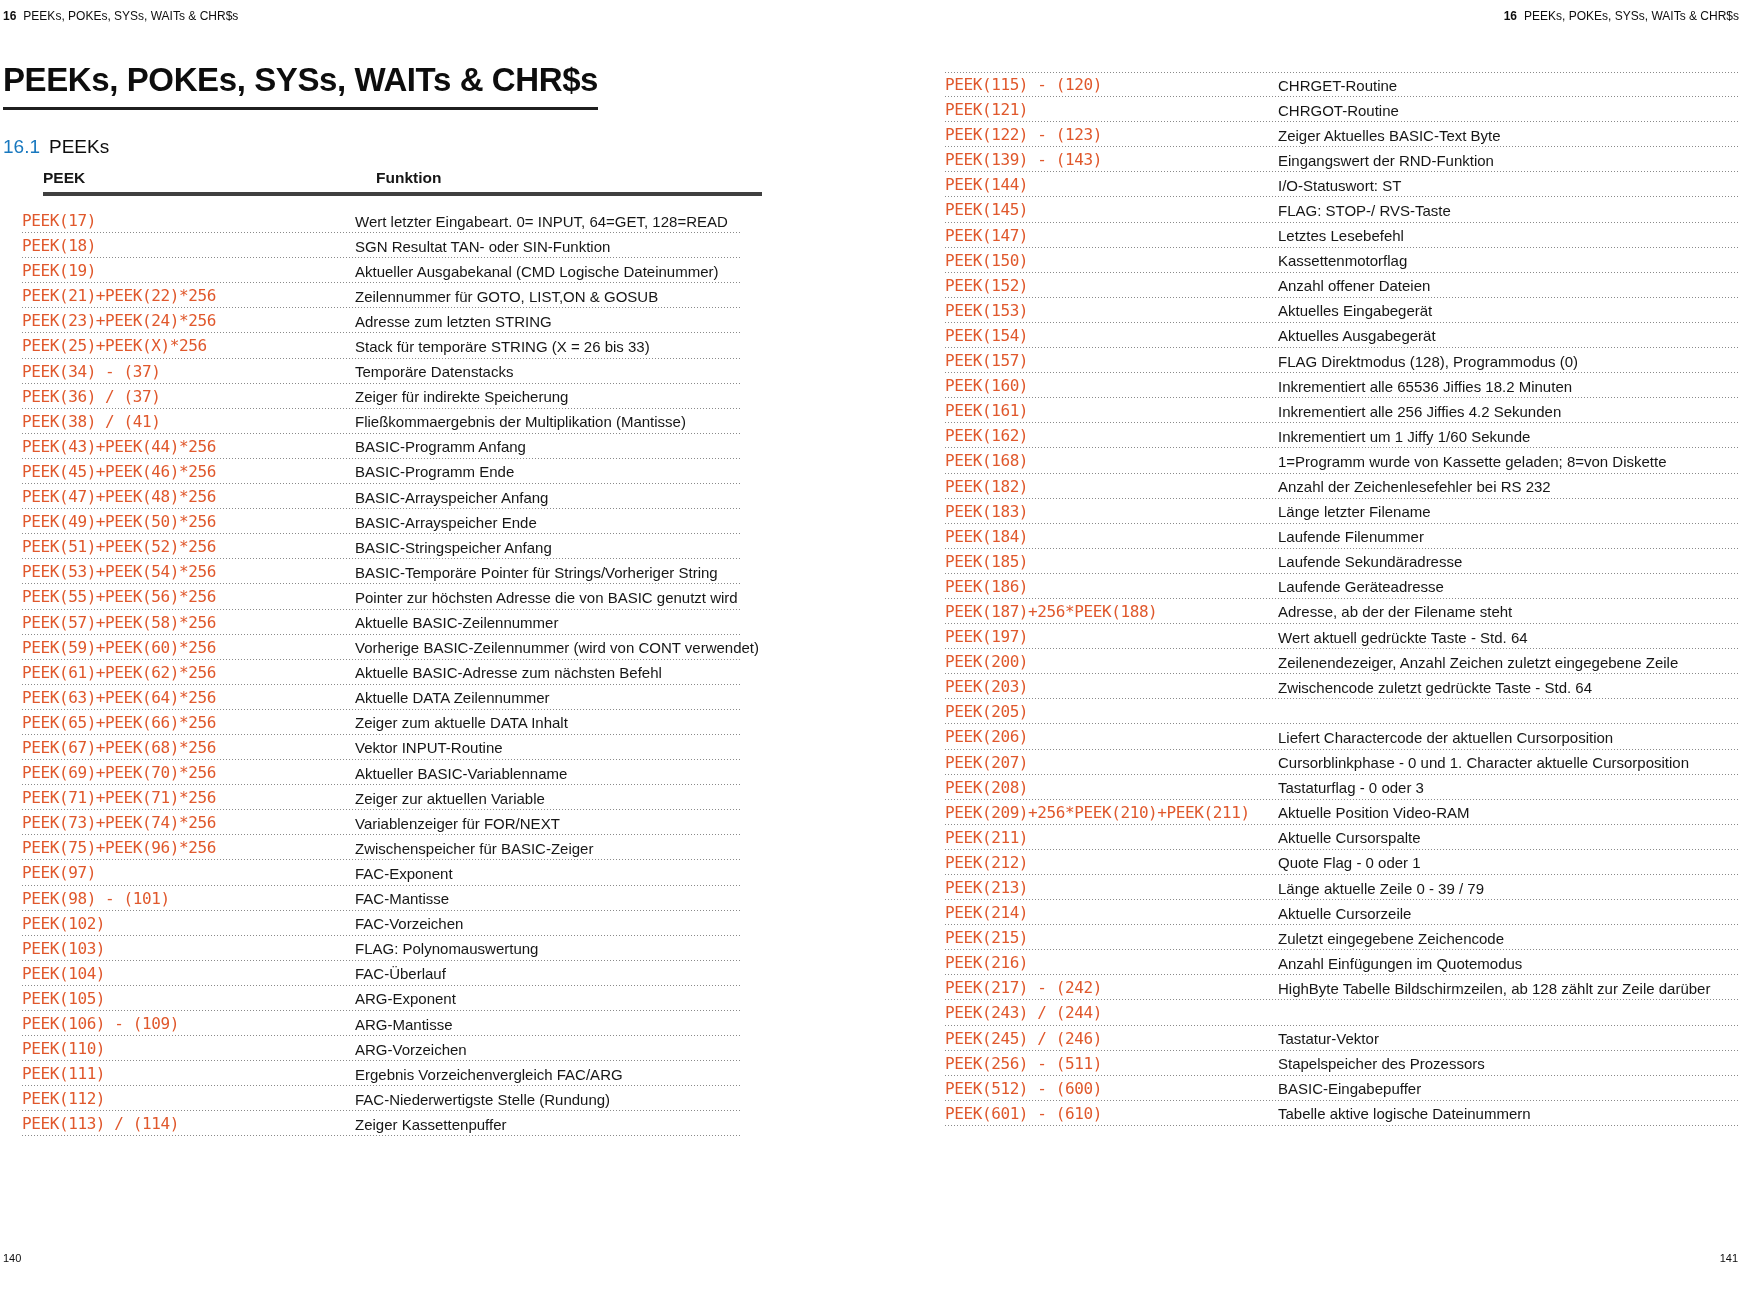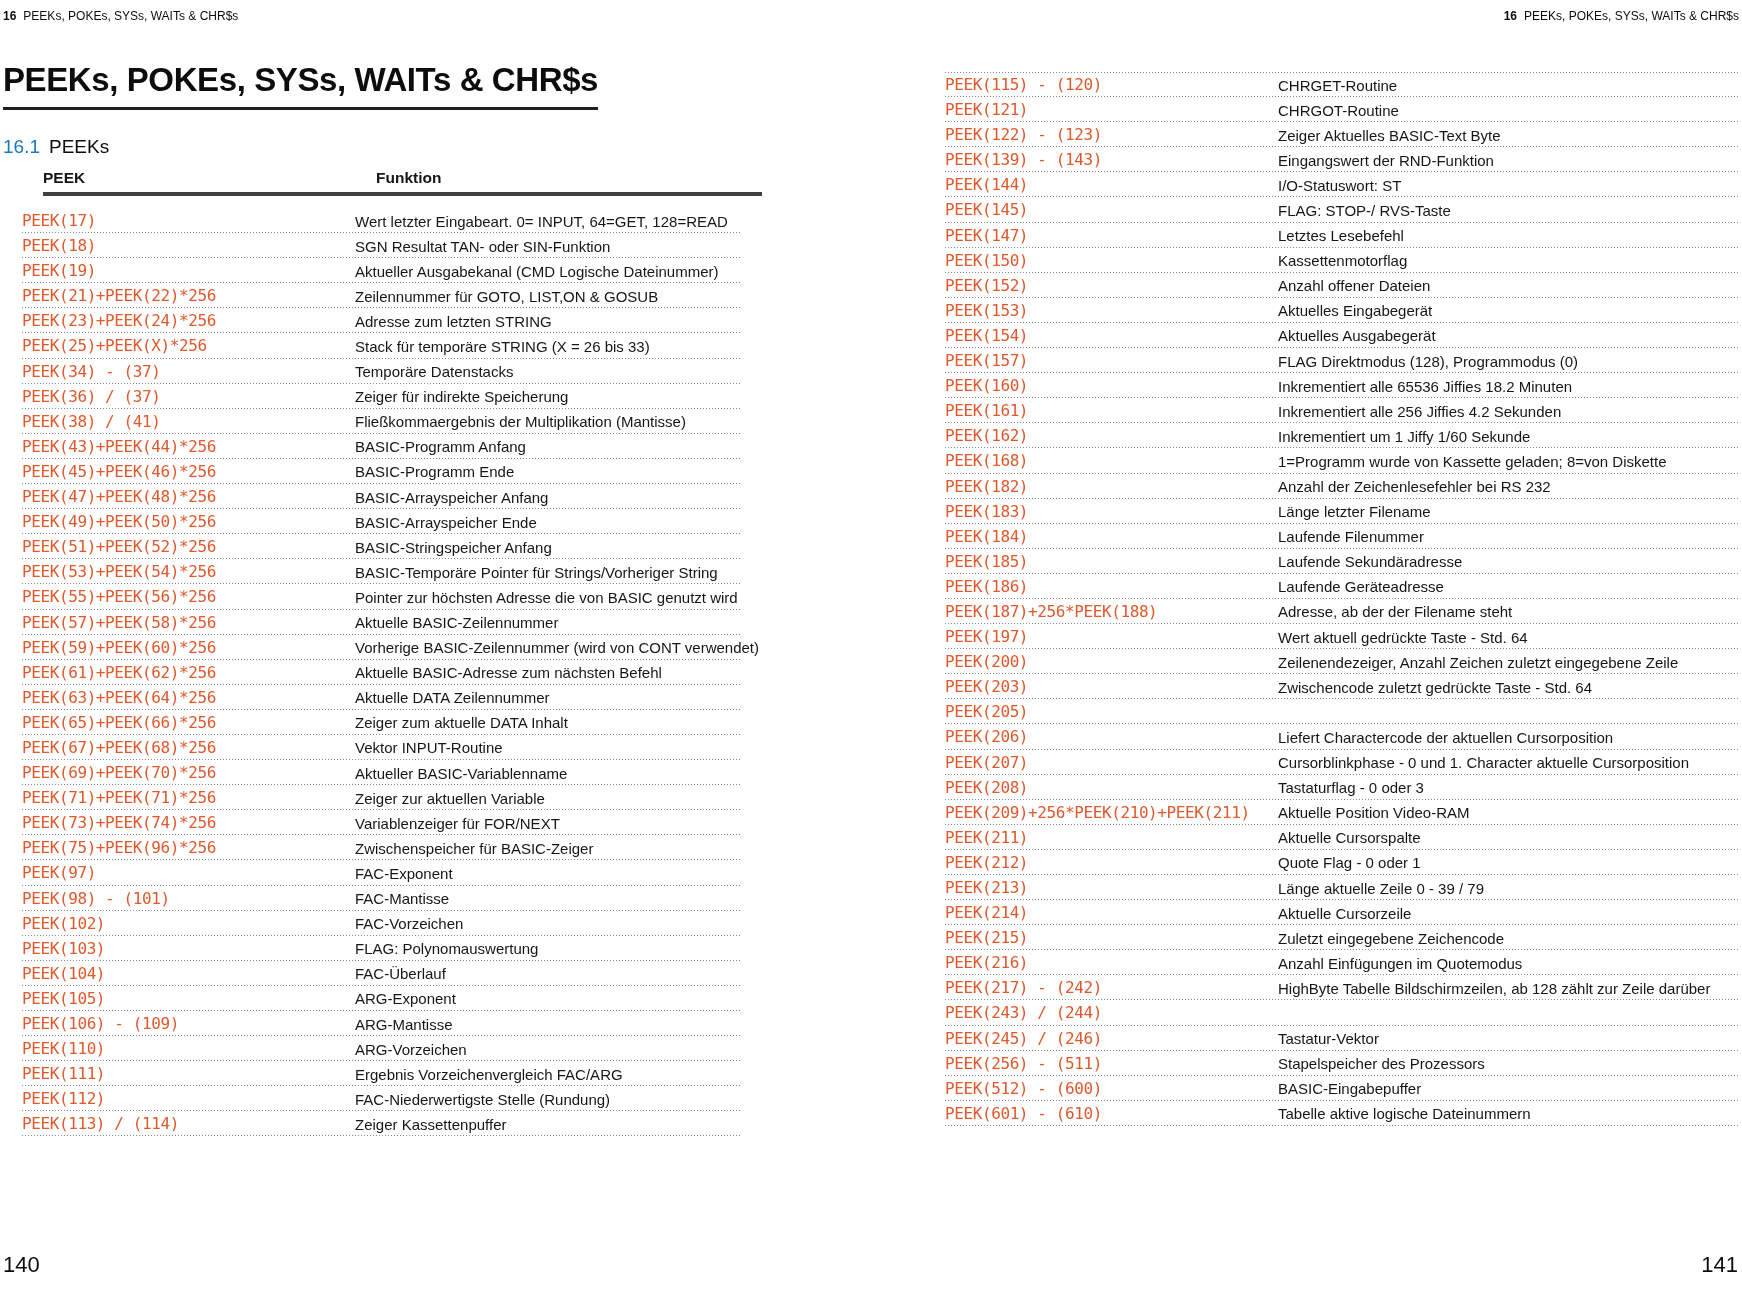--- a/index.html
+++ b/index.html
@@ -60,21 +60,21 @@
   .row .code{
     width:333px;flex:none;padding-top:4px;
     font-family:"DejaVu Sans Mono",monospace;font-size:16px;line-height:17px;
     color:var(--code-color);letter-spacing:-0.4px;
   }
   .row .func{
     flex:1;padding-top:4.5px;font-size:15px;line-height:17px;color:var(--ink);
   }
 
   .page-number{
-    position:absolute;top:1252px;font-size:22px;color:#0d0d0d;
+    position:absolute;top:1252px;font-size:11px;color:#0d0d0d;
   }
   .pn-left{left:0;}
   .pn-right{right:1px;text-align:right;}
 </style>
 </head>
 <body>
 
 <div class="page page-left">
   <div class="running-header">
     <span class="num">16</span><span>PEEKs, POKEs, SYSs, WAITs &amp; CHR$s</span>

